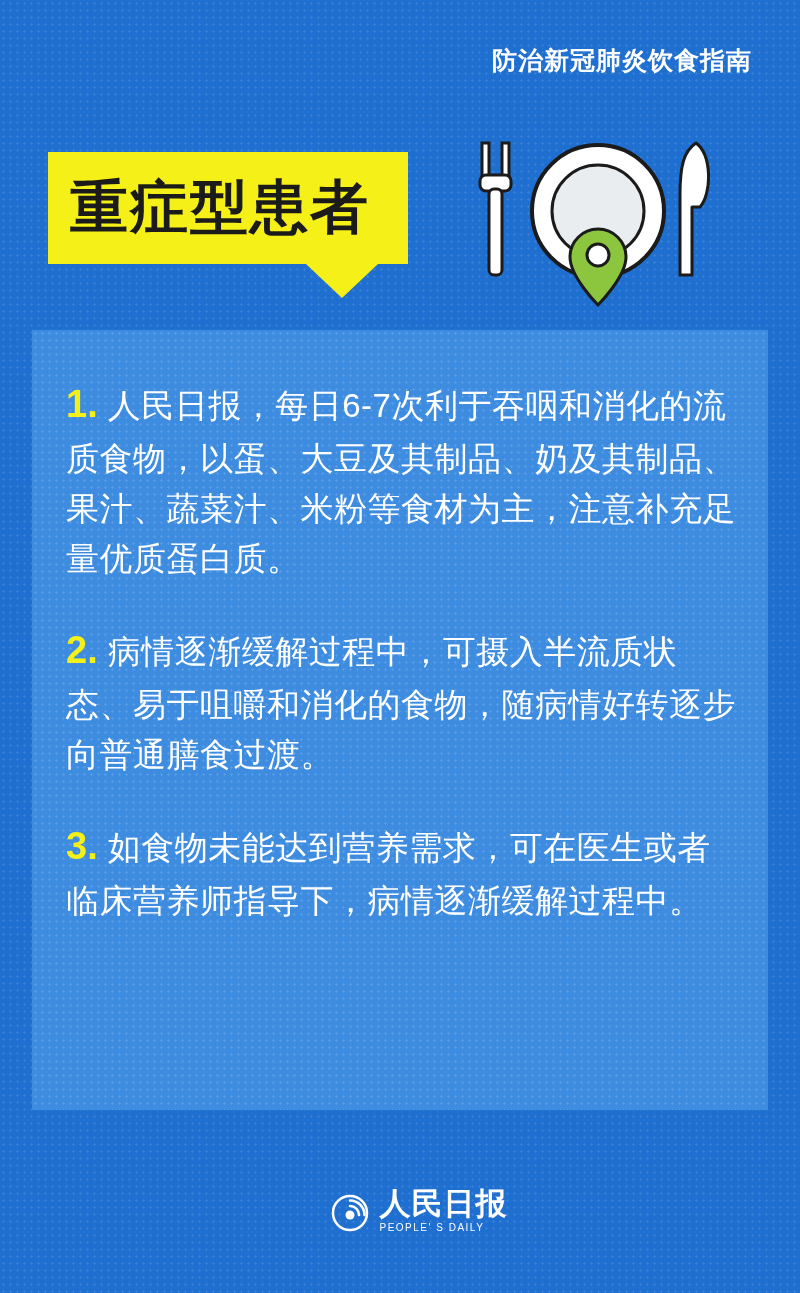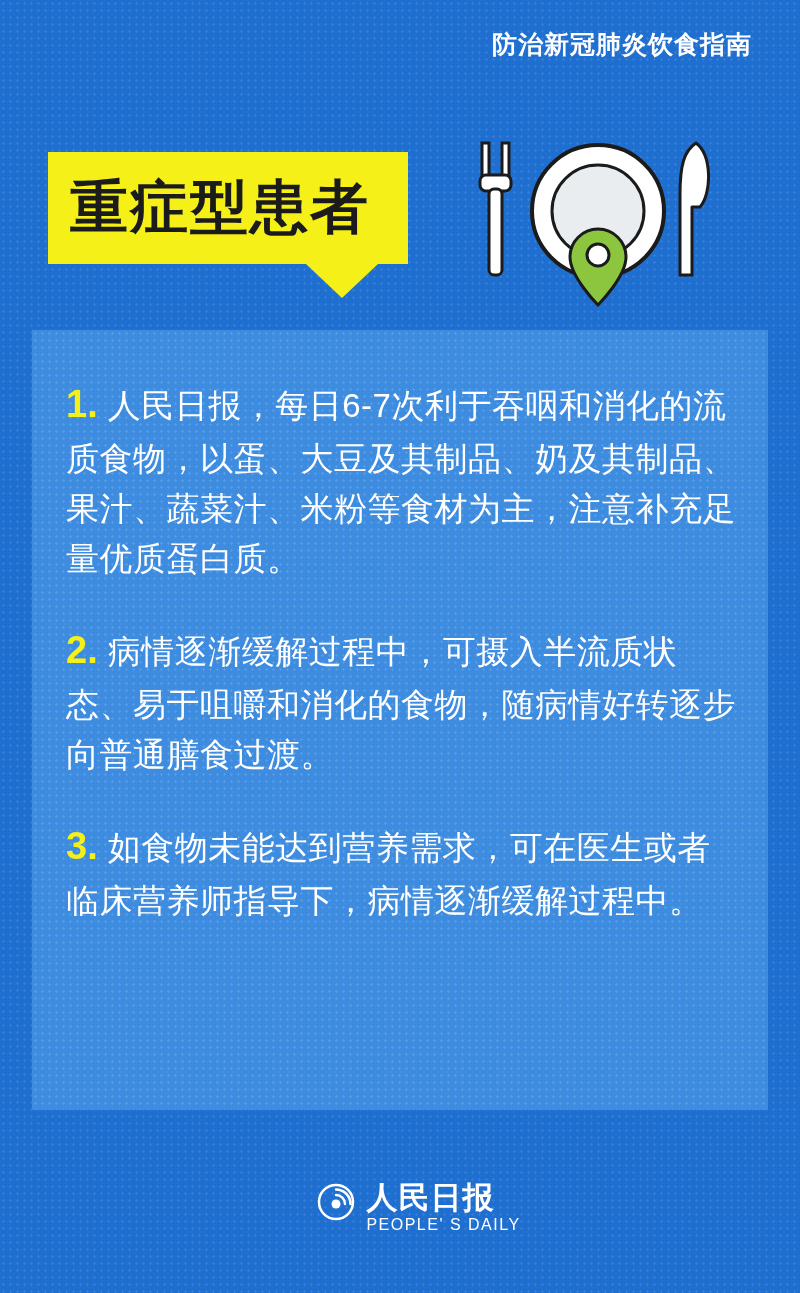--- a/index.html
+++ b/index.html
@@ -22,21 +22,21 @@
     content: "";
     position: absolute;
     inset: 0;
     background-image: radial-gradient(rgba(255,255,255,0.10) 1px, transparent 1.2px);
     background-size: 7px 7px;
     pointer-events: none;
   }
 
   .header {
     position: absolute;
-    top: 32px;
+    top: 48px;
     right: 48px;
     color: #ffffff;
     font-size: 25px;
     font-weight: bold;
     letter-spacing: 1px;
     line-height: 1;
   }
 
   .title-badge {
     position: absolute;
@@ -112,21 +112,21 @@
     margin-right: 10px;
     letter-spacing: 0;
   }
 
   .footer {
     position: absolute;
     left: 0;
     right: 0;
     bottom: 60px;
     display: flex;
-    align-items: flex-start;
+    align-items: flex-end;
     justify-content: center;
     gap: 10px;
     margin-left: 37px;
   }
   .footer .logo-mark {
     width: 40px;
     height: 40px;
     position: relative;
   }
   .footer .brand {
@@ -136,21 +136,21 @@
     line-height: 1;
   }
   .footer .brand-cn {
     color: #ffffff;
     font-size: 31px;
     font-weight: bold;
     letter-spacing: 1px;
   }
   .footer .brand-en {
     color: #ffffff;
-    font-size: 16px;
+    font-size: 10px;
     letter-spacing: 1.5px;
     margin-top: 4px;
   }
 </style>
 </head>
 <body>
 
 <div class="poster">
 
   <div class="header">防治新冠肺炎饮食指南</div>

